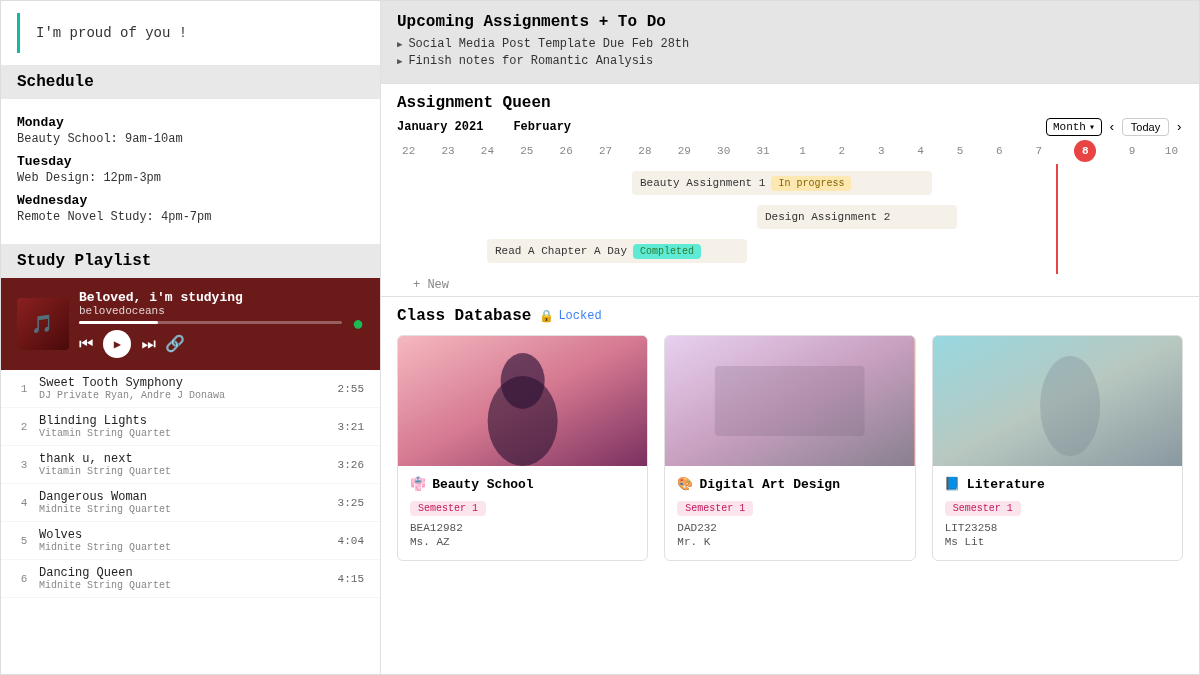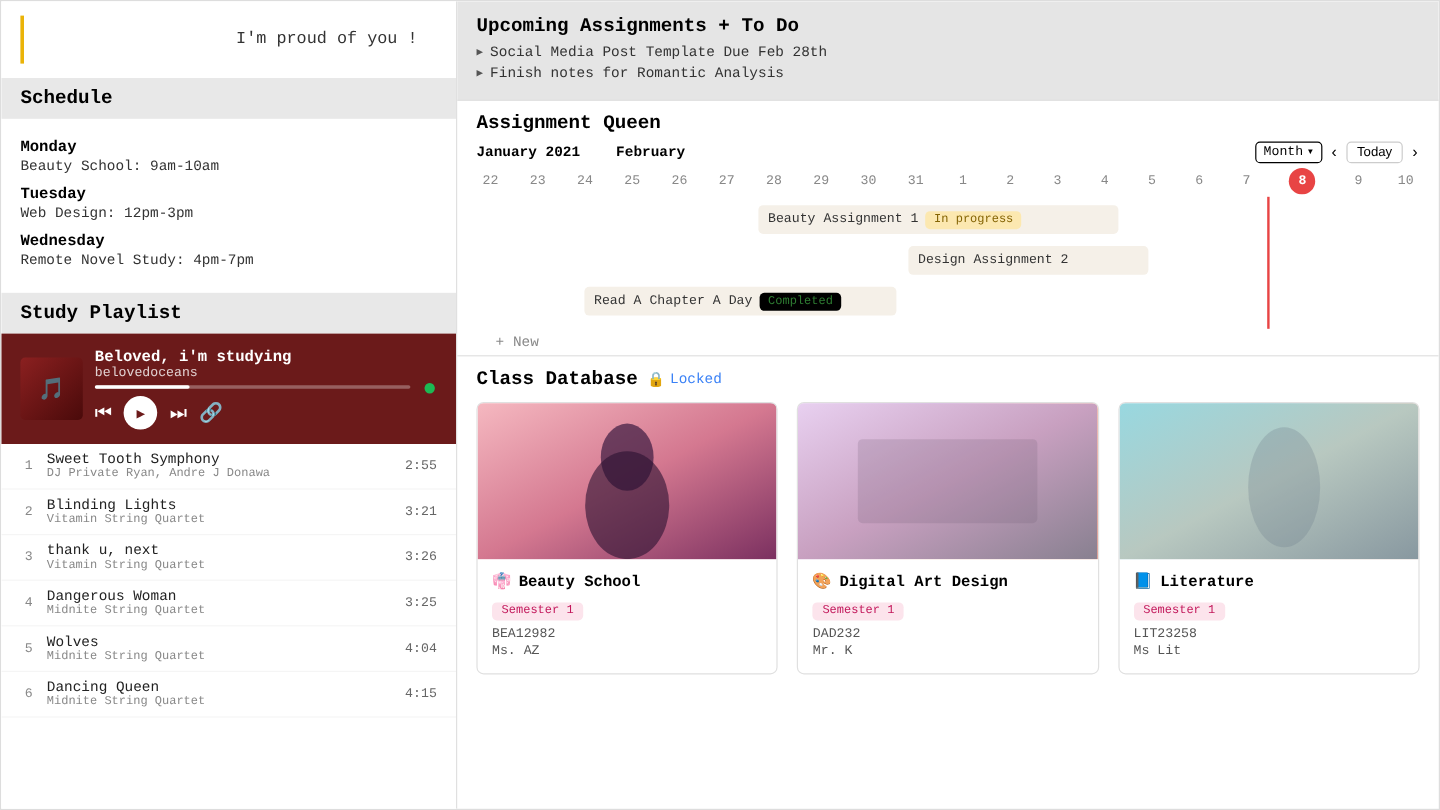--- a/index.html
+++ b/index.html
@@ -24,25 +24,24 @@
       width: 380px;
       min-width: 380px;
       background: #fff;
       display: flex;
       flex-direction: column;
       border-right: 1px solid #e0e0e0;
       overflow: hidden;
     }
     .motivational-quote {
       padding: 12px 16px;
-      border-left: 3px solid #eab308;
+      border-left: 3px solid #14b8a6;
       margin: 12px 16px;
       font-size: 14px;
       color: #333;
-      text-align: right;
     }
     .schedule-section {
       background: #e8e8e8;
       padding: 8px 16px;
     }
     .schedule-section h2 {
       font-size: 16px;
       font-weight: bold;
     }
     .schedule-content {
@@ -293,21 +292,21 @@
     .badge {
       padding: 2px 7px;
       border-radius: 4px;
       font-size: 10px;
     }
     .badge.in-progress {
       background: #fce8b0;
       color: #856404;
     }
     .badge.completed {
-      background: #000000;
+      background: #5eead4;
       color: #2e7d32;
     }
     .gantt-new-row {
       padding: 4px 16px;
       font-size: 12px;
       color: #888;
       cursor: pointer;
     }
     
     .class-db-section {

